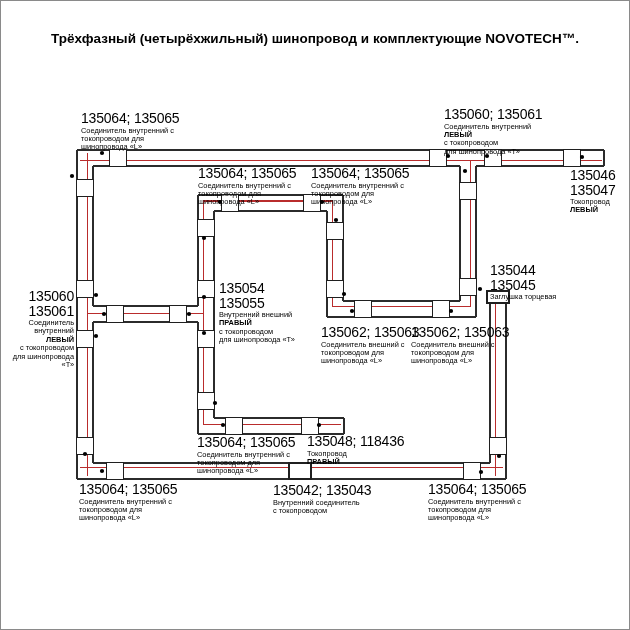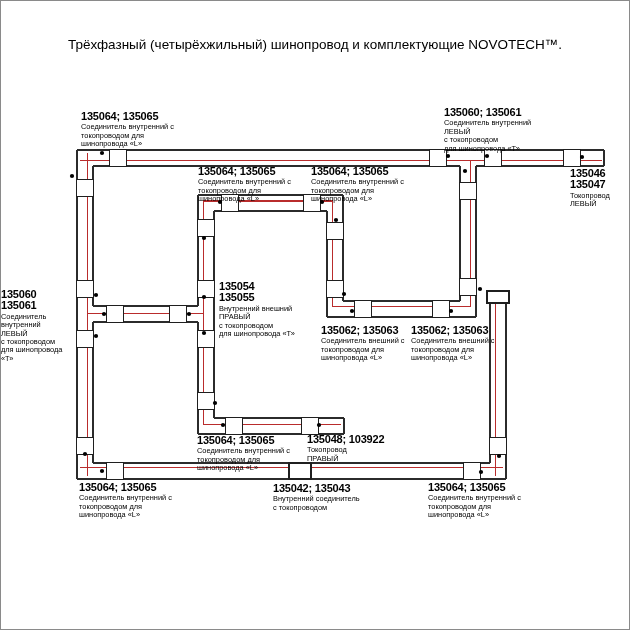--- a/index.html
+++ b/index.html
@@ -3,31 +3,31 @@
 <meta charset="utf-8">
 <style>
   html,body{margin:0;padding:0;background:#fff;}
   #page{
     position:relative;width:628px;height:628px;background:#fff;
     border:1px solid #8a8a8a;overflow:hidden;
     font-family:"Liberation Sans",sans-serif;color:#000;
   }
   #title{
     position:absolute;left:0;right:0;top:27px;text-align:center;
-    font-weight:normal;font-size:13.5px;line-height:22px;margin-top:6px;
+    font-weight:bold;font-size:13.5px;line-height:22px;
   }
   #diagram-svg{position:absolute;left:0;top:0;}
   .lbl{position:absolute;font-size:7.4px;line-height:1.13;}
   .lbl .nums{
-    font-weight:bold;font-size:11px;line-height:1.04;
+    font-weight:normal;font-size:14px;line-height:1.04;
     letter-spacing:-0.2px;white-space:pre-line;margin-bottom:1px;
   }
   .lbl .desc{white-space:pre-line;}
-  .lbl .desc .b{font-weight:normal;}
-  .alr{}
+  .lbl .desc .b{font-weight:bold;}
+  .alr{text-align:right;}
   .pw{stroke:var(--track-red,#b92c2c);}
 </style>
 </head>
 <body>
 
 <div id="page">
 
   <div id="title">
     <div>Трёхфазный (четырёхжильный) шинопровод и комплектующие NOVOTECH™.</div>
   </div>
@@ -219,30 +219,35 @@
 шинопровода «L»</span><span class="b"></span><span></span></div>
   </div>
 
   <div class="lbl" style="left:410px;top:324px">
     <div class="nums">135062; 135063</div>
     <div class="desc"><span>Соединитель внешний с
 токопроводом для
 шинопровода «L»</span><span class="b"></span><span></span></div>
   </div>
 
+  <div class="lbl" style="left:489px;top:262px">
+    <div class="nums">135044
+135045</div>
+    <div class="desc"><span>Заглушка торцевая</span><span class="b"></span><span></span></div>
+  </div>
 
   <div class="lbl" style="left:196px;top:434px">
     <div class="nums">135064; 135065</div>
     <div class="desc"><span>Соединитель внутренний с
 токопроводом для
 шинопровода «L»</span><span class="b"></span><span></span></div>
   </div>
 
   <div class="lbl" style="left:306px;top:433px">
-    <div class="nums">135048; 103922</div>
+    <div class="nums">135048; 118436</div>
     <div class="desc"><span>Токопровод
 </span><span class="b">ПРАВЫЙ</span><span></span></div>
   </div>
 
   <div class="lbl" style="left:78px;top:481px">
     <div class="nums">135064; 135065</div>
     <div class="desc"><span>Соединитель внутренний с
 токопроводом для
 шинопровода «L»</span><span class="b"></span><span></span></div>
   </div>

